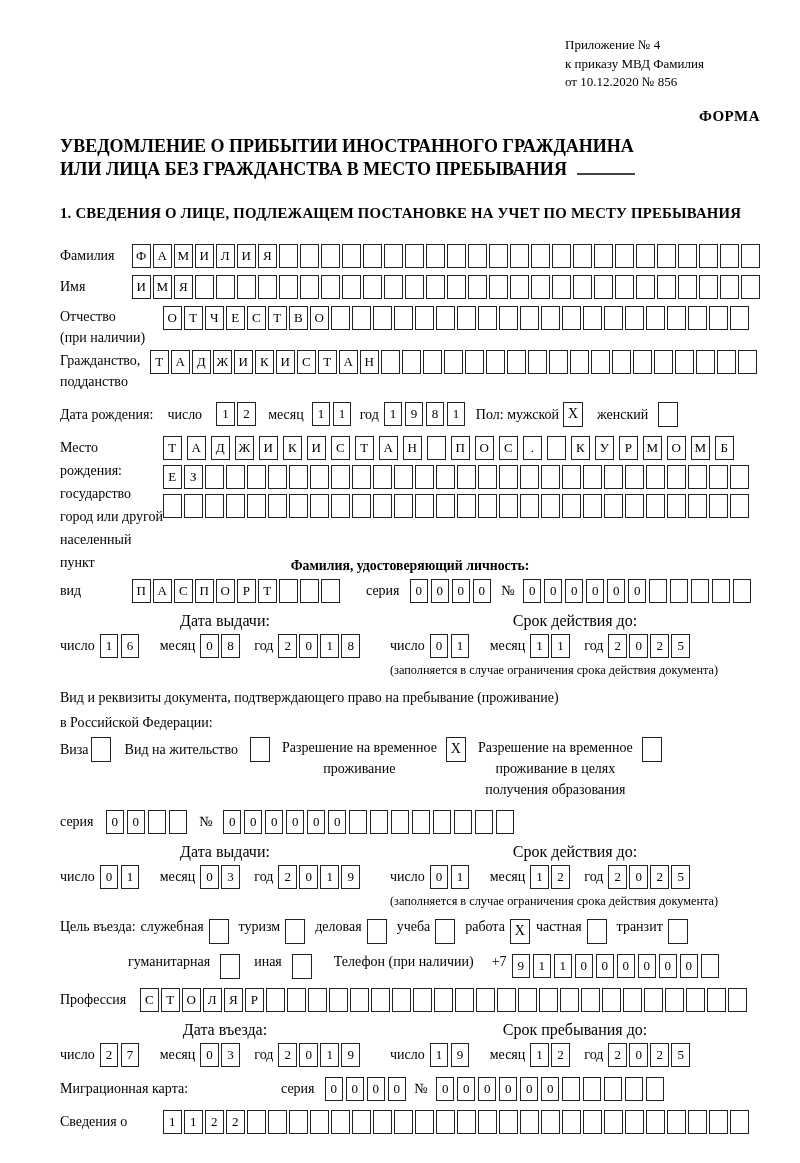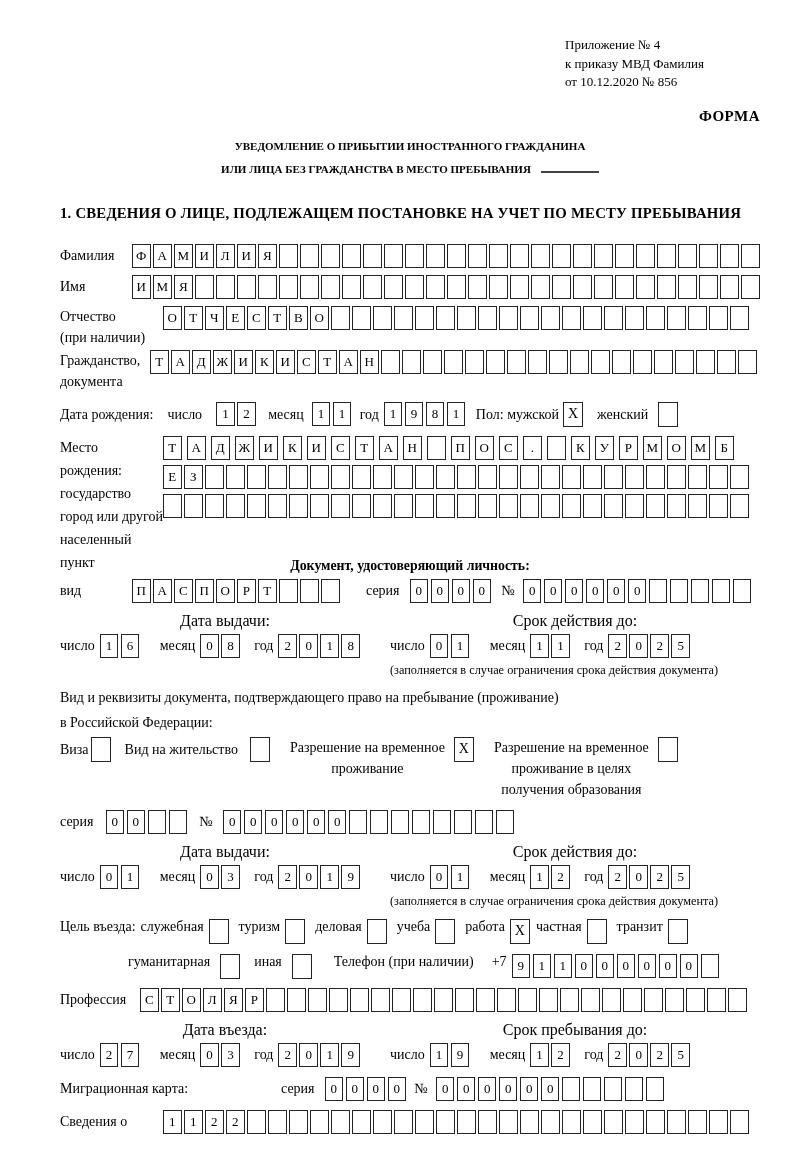--- a/index.html
+++ b/index.html
@@ -2,21 +2,21 @@
 <html><head>
 <meta charset="utf-8">
 <style>
   html,body{margin:0;padding:0;background:#fff;}
   .page{position:relative;width:800px;height:1163px;box-sizing:border-box;
         padding:36px 40px 0 60px;background:#fff;color:#000;
         font-family:"Liberation Serif","DejaVu Serif",serif;overflow:hidden;}
   .hdr-block{margin-left:auto;width:195px;font-size:13px;line-height:18.5px;}
   .hdr-amend{margin-top:6px;}
   .forma{text-align:right;font-weight:bold;font-size:15px;letter-spacing:.5px;margin-top:16px;}
-  .title{text-align:center;font-weight:bold;font-size:11px;line-height:23px;margin-top:10px;}
+  .title{font-weight:bold;font-size:18px;line-height:23px;margin-top:10px;}
   .blank-line{display:inline-block;width:58px;height:12px;border-bottom:2px solid #444;margin-left:10px;}
   .sec-head{font-weight:bold;font-size:14.8px;margin-top:24px;white-space:nowrap;letter-spacing:.2px;}
   .row{display:flex;align-items:center;margin-top:7px;font-size:14px;}
   .row.top{align-items:flex-start;}
   .flabel{flex:none;font-size:14px;line-height:21px;}
   .w72{width:72px}.w80{width:80px}.w90{width:90px}.w103{width:103px}
   .cells{display:flex;flex:none;}
   .stack .cells{margin-bottom:5px;}
   .cell{box-sizing:border-box;flex:none;width:18.5px;height:24px;border:1.6px solid #232323;
         margin-right:2.5px;display:flex;align-items:center;justify-content:center;font-size:13px;}
@@ -28,21 +28,21 @@
   .dp-left{width:330px;flex:none;}
   .dp-right{flex:1;}
   .date-head{text-align:center;font-size:16px;margin-bottom:4px;}
   .date-row{display:flex;align-items:center;font-size:14px;}
   .date-row .lbl{margin-right:5px;flex:none;}
   .date-row .cells{margin-right:12px;}
   .date-note{font-size:12.3px;margin-top:5px;white-space:nowrap;}
   .para{font-size:14px;margin-top:9px;line-height:21px;}
   .permits{display:flex;align-items:flex-start;margin-top:4px;font-size:14px;}
   .permits .lbl{margin-right:6px;line-height:25px;}
-  .pstack{text-align:center;line-height:21px;margin-left:20px;margin-right:9px;}
+  .pstack{text-align:center;line-height:21px;margin-left:12px;margin-right:9px;}
   .purpose{display:flex;align-items:flex-start;font-size:14px;margin-top:10px;}
   .purpose .lbl{margin-right:5px;white-space:nowrap;}
   .purpose .cb{margin-right:10px;}
   .indent{margin-left:68px;}
 </style>
 </head>
 <body>
 
 <div class="page">
 
@@ -168,21 +168,21 @@
         <span class="cell"></span>
         <span class="cell"></span>
         <span class="cell"></span>
         <span class="cell"></span>
       </div>
   </div>
 
   <div class="row top" style="margin-top:2px;">
     <div class="flabel w90">
       <div>Гражданство,</div>
-      <div>документа</div>
+      <div>подданство</div>
     </div>
     <div class="cells">
         <span class="cell">Т</span>
         <span class="cell">А</span>
         <span class="cell">Д</span>
         <span class="cell">Ж</span>
         <span class="cell">И</span>
         <span class="cell">К</span>
         <span class="cell">И</span>
         <span class="cell">С</span>
@@ -325,21 +325,21 @@
           <span class="cell"></span>
           <span class="cell"></span>
           <span class="cell"></span>
           <span class="cell"></span>
           <span class="cell"></span>
           <span class="cell"></span>
         </div>
     </div>
   </div>
 
-  <div class="doc-head" style="margin-top:-16px;">Документ, удостоверяющий личность:</div>
+  <div class="doc-head" style="margin-top:-16px;">Фамилия, удостоверяющий личность:</div>
 
   <div class="row" style="margin-top:5px;">
     <span class="flabel w72">вид</span>
     <div class="cells">
         <span class="cell">П</span>
         <span class="cell">А</span>
         <span class="cell">С</span>
         <span class="cell">П</span>
         <span class="cell">О</span>
         <span class="cell">Р</span>

